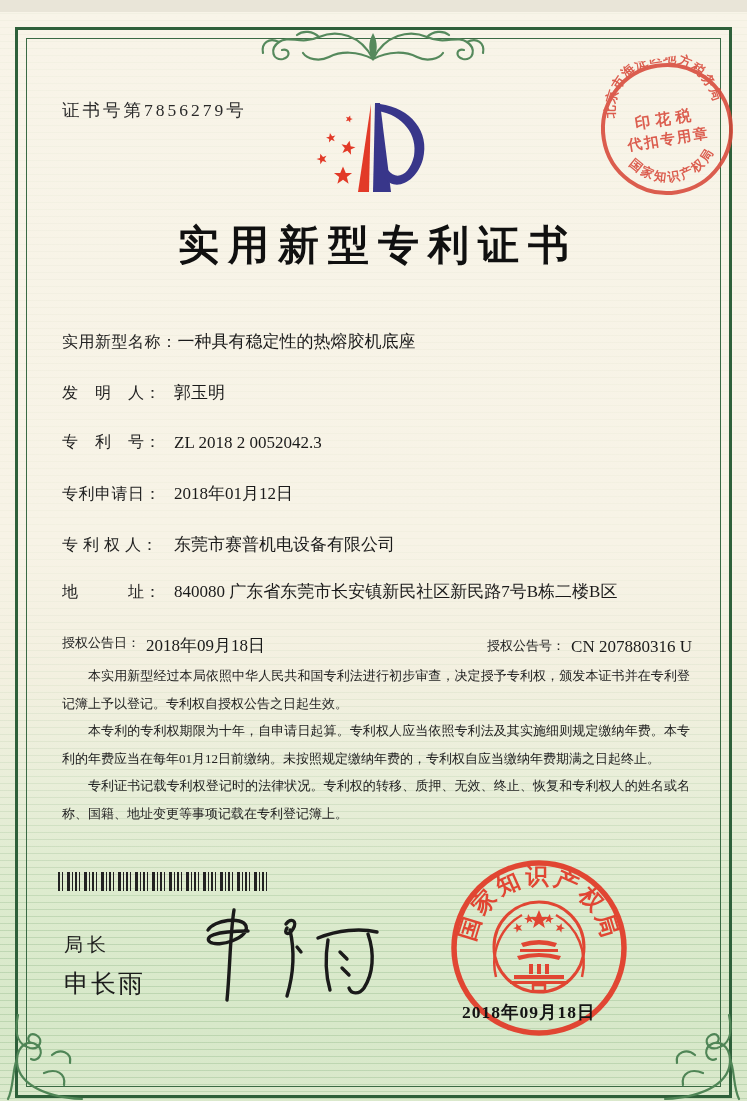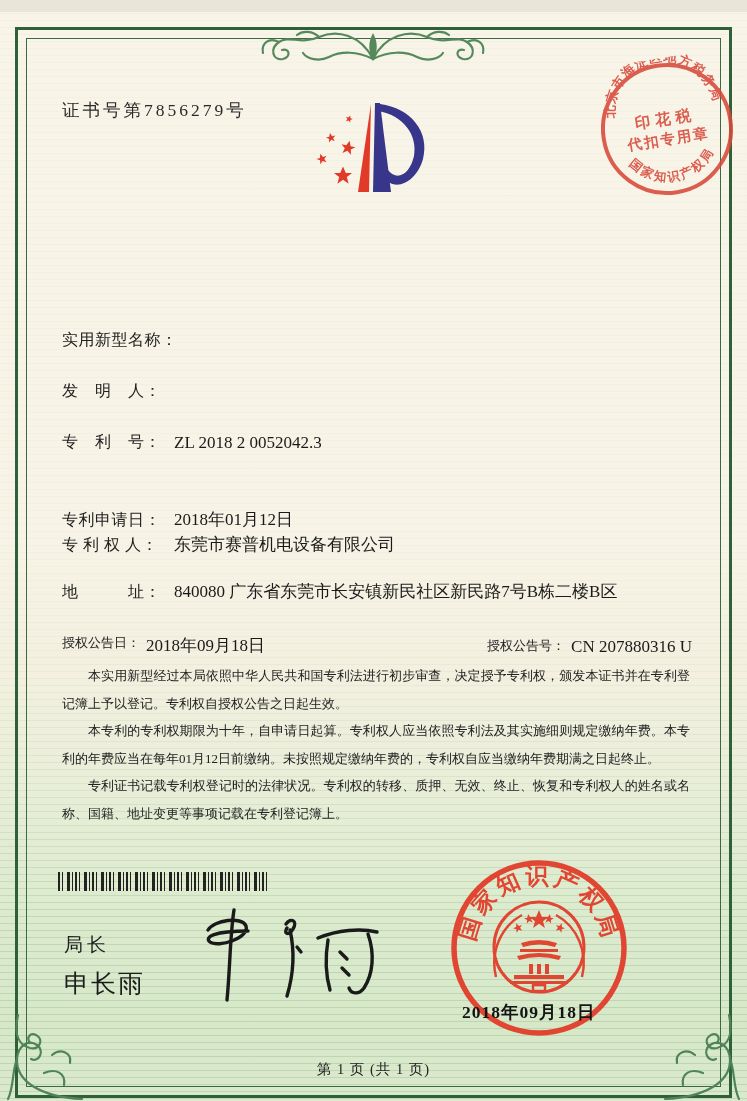--- a/index.html
+++ b/index.html
@@ -132,33 +132,36 @@
         <use href="#star-shape" transform="translate(38,88) scale(0.95)"></use>
         <polygon points="66,16 53,104 64,104"></polygon>
       </g>
       <g fill="#38368a">
         <polygon points="70,15 75,15 86,104 68,104"></polygon>
         <path d="M75,16 C106,20 125,44 118,71 C112,93 91,105 79,90 L83,82 C92,94 105,86 109,68 C113,47 98,27 73,23 Z"></path>
       </g>
     </svg>
   </div>
 
+  <div class="title">实用新型专利证书</div>
 
   <div class="fields">
     <div class="frow" style="top:318px">
       <span class="lbl">实用新型名称：</span>
+      <span class="val">一种具有稳定性的热熔胶机底座</span>
     </div>
     <div class="frow" style="top:369px">
       <span class="lbl">发　明　人：</span>
+      <span class="val">郭玉明</span>
     </div>
     <div class="frow" style="top:420px">
       <span class="lbl">专　利　号：</span>
       <span class="val">ZL 2018 2 0052042.3</span>
     </div>
-    <div class="frow" style="top:496px">
+    <div class="frow" style="top:470px">
       <span class="lbl">专利申请日：</span>
       <span class="val">2018年01月12日</span>
     </div>
     <div class="frow" style="top:521px">
       <span class="lbl">专 利 权 人：</span>
       <span class="val">东莞市赛普机电设备有限公司</span>
     </div>
     <div class="frow addr" style="top:568px">
       <span class="lbl">地　　　址：</span>
       <span class="val">840080 广东省东莞市长安镇新民社区新民路7号B栋二楼B区</span>
@@ -231,15 +234,14 @@
         <g stroke="#e23a28" stroke-width="2.5" fill="none">
           <path d="M48,120 C42,96 52,70 74,58"></path>
           <path d="M134,120 C140,96 130,70 108,58"></path>
           <rect x="85" y="128" width="12" height="6"></rect>
         </g>
       </g>
     </svg>
   </div>
   <div class="seal-date">2018年09月18日</div>
 
-  <div class="footer">第 1 页 (共 1 页)</div>
 
 </div>
 
 </body></html>

